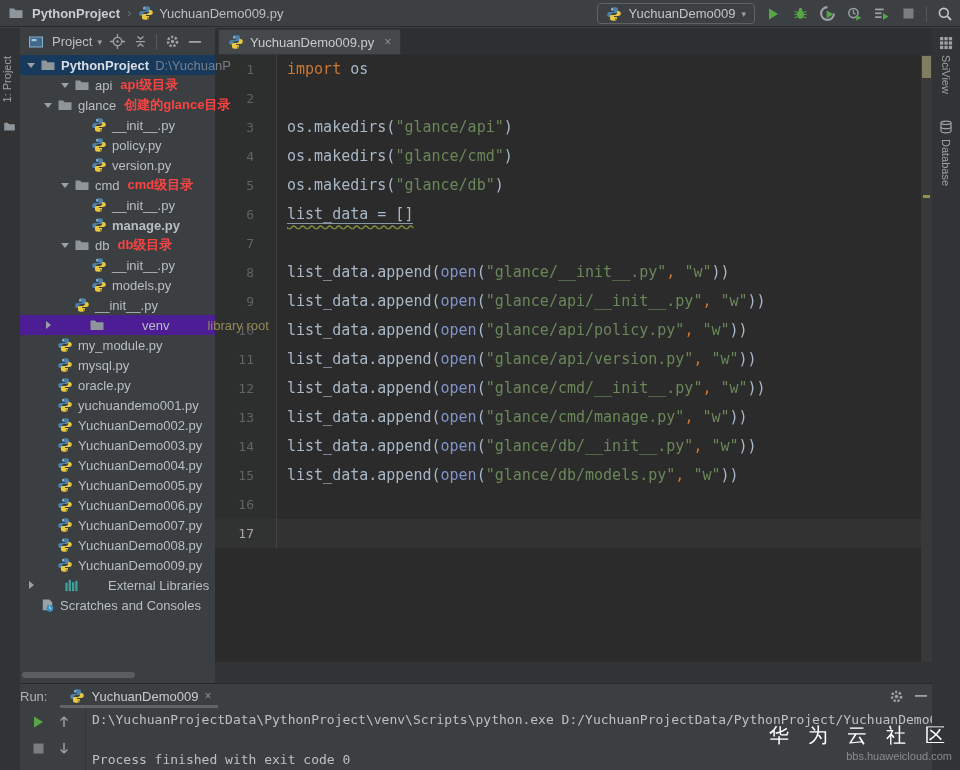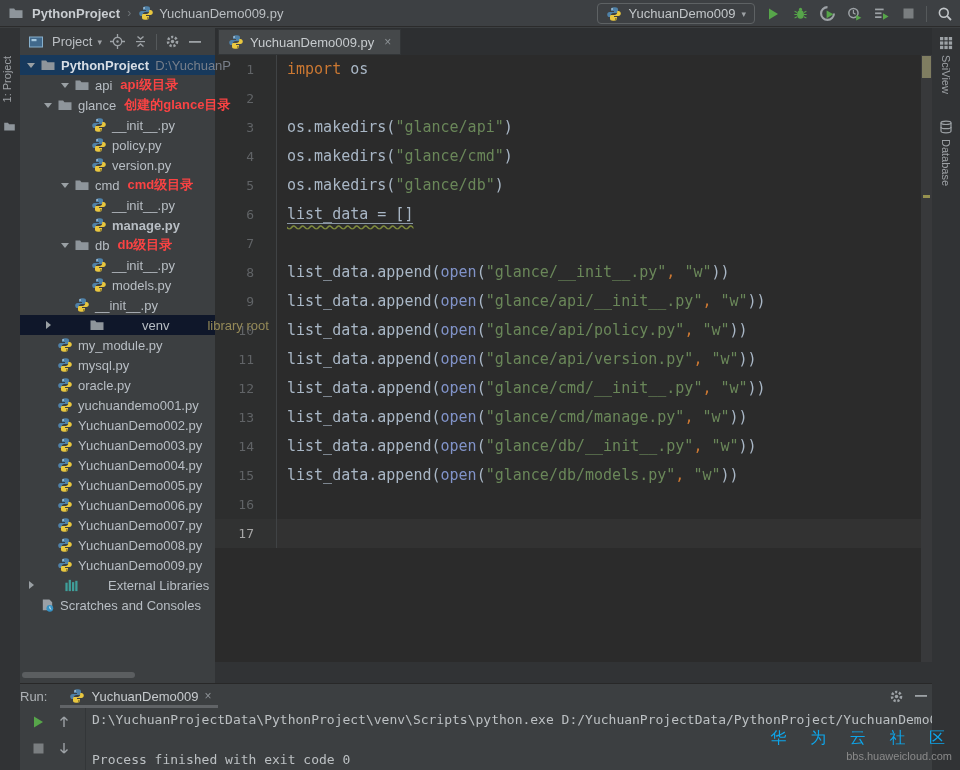--- a/index.html
+++ b/index.html
@@ -36,21 +36,21 @@
   .etab { position:absolute; left:3px; top:1px; height:26px; background:#45484a; display:flex;
     align-items:center; gap:6px; padding:0 9px; color:#c7cbce; border:1px solid #323537; }
   .etab .x { color:#8d9296; font-size:12px; margin-left:4px; }
   
   .project-panel { position:absolute; left:20px; top:55px; width:195px; height:628px; background:#3c3f41;
     z-index:6; }
   .tree { position:relative; }
   .trow { width:195px; height:20px; display:flex; align-items:center; white-space:nowrap; color:#b8bec4; }
   .trow .lbl { margin-left:5px; }
   .trow.selected { background:#17395c; }
-  .trow.hl { background:#0f172a;gap:32px; }
+  .trow.hl { background:#4c1d95;gap:32px; }
   .trow .suffix { color:#787f8a; margin-left:6px; }
   .trow.hl .suffix { color:#958a58; }
   .trow .ann { color:#fa4343; font-weight:bold; margin-left:8px; }
   .tw { width:10px; height:10px; margin-right:4px; flex:none; position:relative; }
   .tw.open::after { content:""; position:absolute; left:1px; top:3px; border:4px solid transparent; border-top:5px solid #9aa0a4; }
   .tw.closed::after { content:""; position:absolute; left:3px; top:1px; border:4px solid transparent; border-left:5px solid #9aa0a4; }
   .tree-hscroll { position:absolute; left:2px; top:617px; width:113px; height:6px; background:#5b5e60; border-radius:3px; }
   
   .editor { position:absolute; left:215px; top:55px; width:717px; height:607px; background:#2b2b2b; z-index:1;
     font-family:"DejaVu Sans Mono", monospace; }
@@ -87,21 +87,21 @@
   .run-tab-underline { position:absolute; left:40px; top:21px; width:158px; height:3px; background:#616467; }
   .run-header-right { position:absolute; right:4px; top:0; height:24px; display:flex; align-items:center; gap:10px; }
   .run-body { position:relative; height:62px; }
   .run-toolbar { position:absolute; left:0; top:0; width:66px; height:62px; border-right:1px solid #333638;
     display:grid; grid-template-columns:26px 26px; grid-auto-rows:26px; padding:4px 0 0 8px; }
   .run-toolbar .ic { width:20px; height:20px; }
   .console { position:absolute; left:72px; top:2px; right:0; font-family:"DejaVu Sans Mono", monospace;
     font-size:13px; color:#bcc0c3; line-height:20px; white-space:pre; user-select:text; }
   
   .watermark { position:absolute; right:8px; bottom:8px; text-align:right; z-index:20; pointer-events:none; }
-  .wm1 { color:#0ea5e9; font-size:16px; letter-spacing:7px; font-family:Liberation Mono, monospace; }
+  .wm1 { color:#ffffff; font-size:20px; letter-spacing:7px; font-family:Liberation Serif, serif; }
   .wm2 { color:#8a8a8a; font-size:11px; margin-top:1px; }
 </style>
 </head>
 <body>
 
 <div id="app">
 
   <div class="titlebar">
     <span class="ic" style="margin-left:8px">
         <svg width="16" height="16" viewBox="0 0 16 16">

